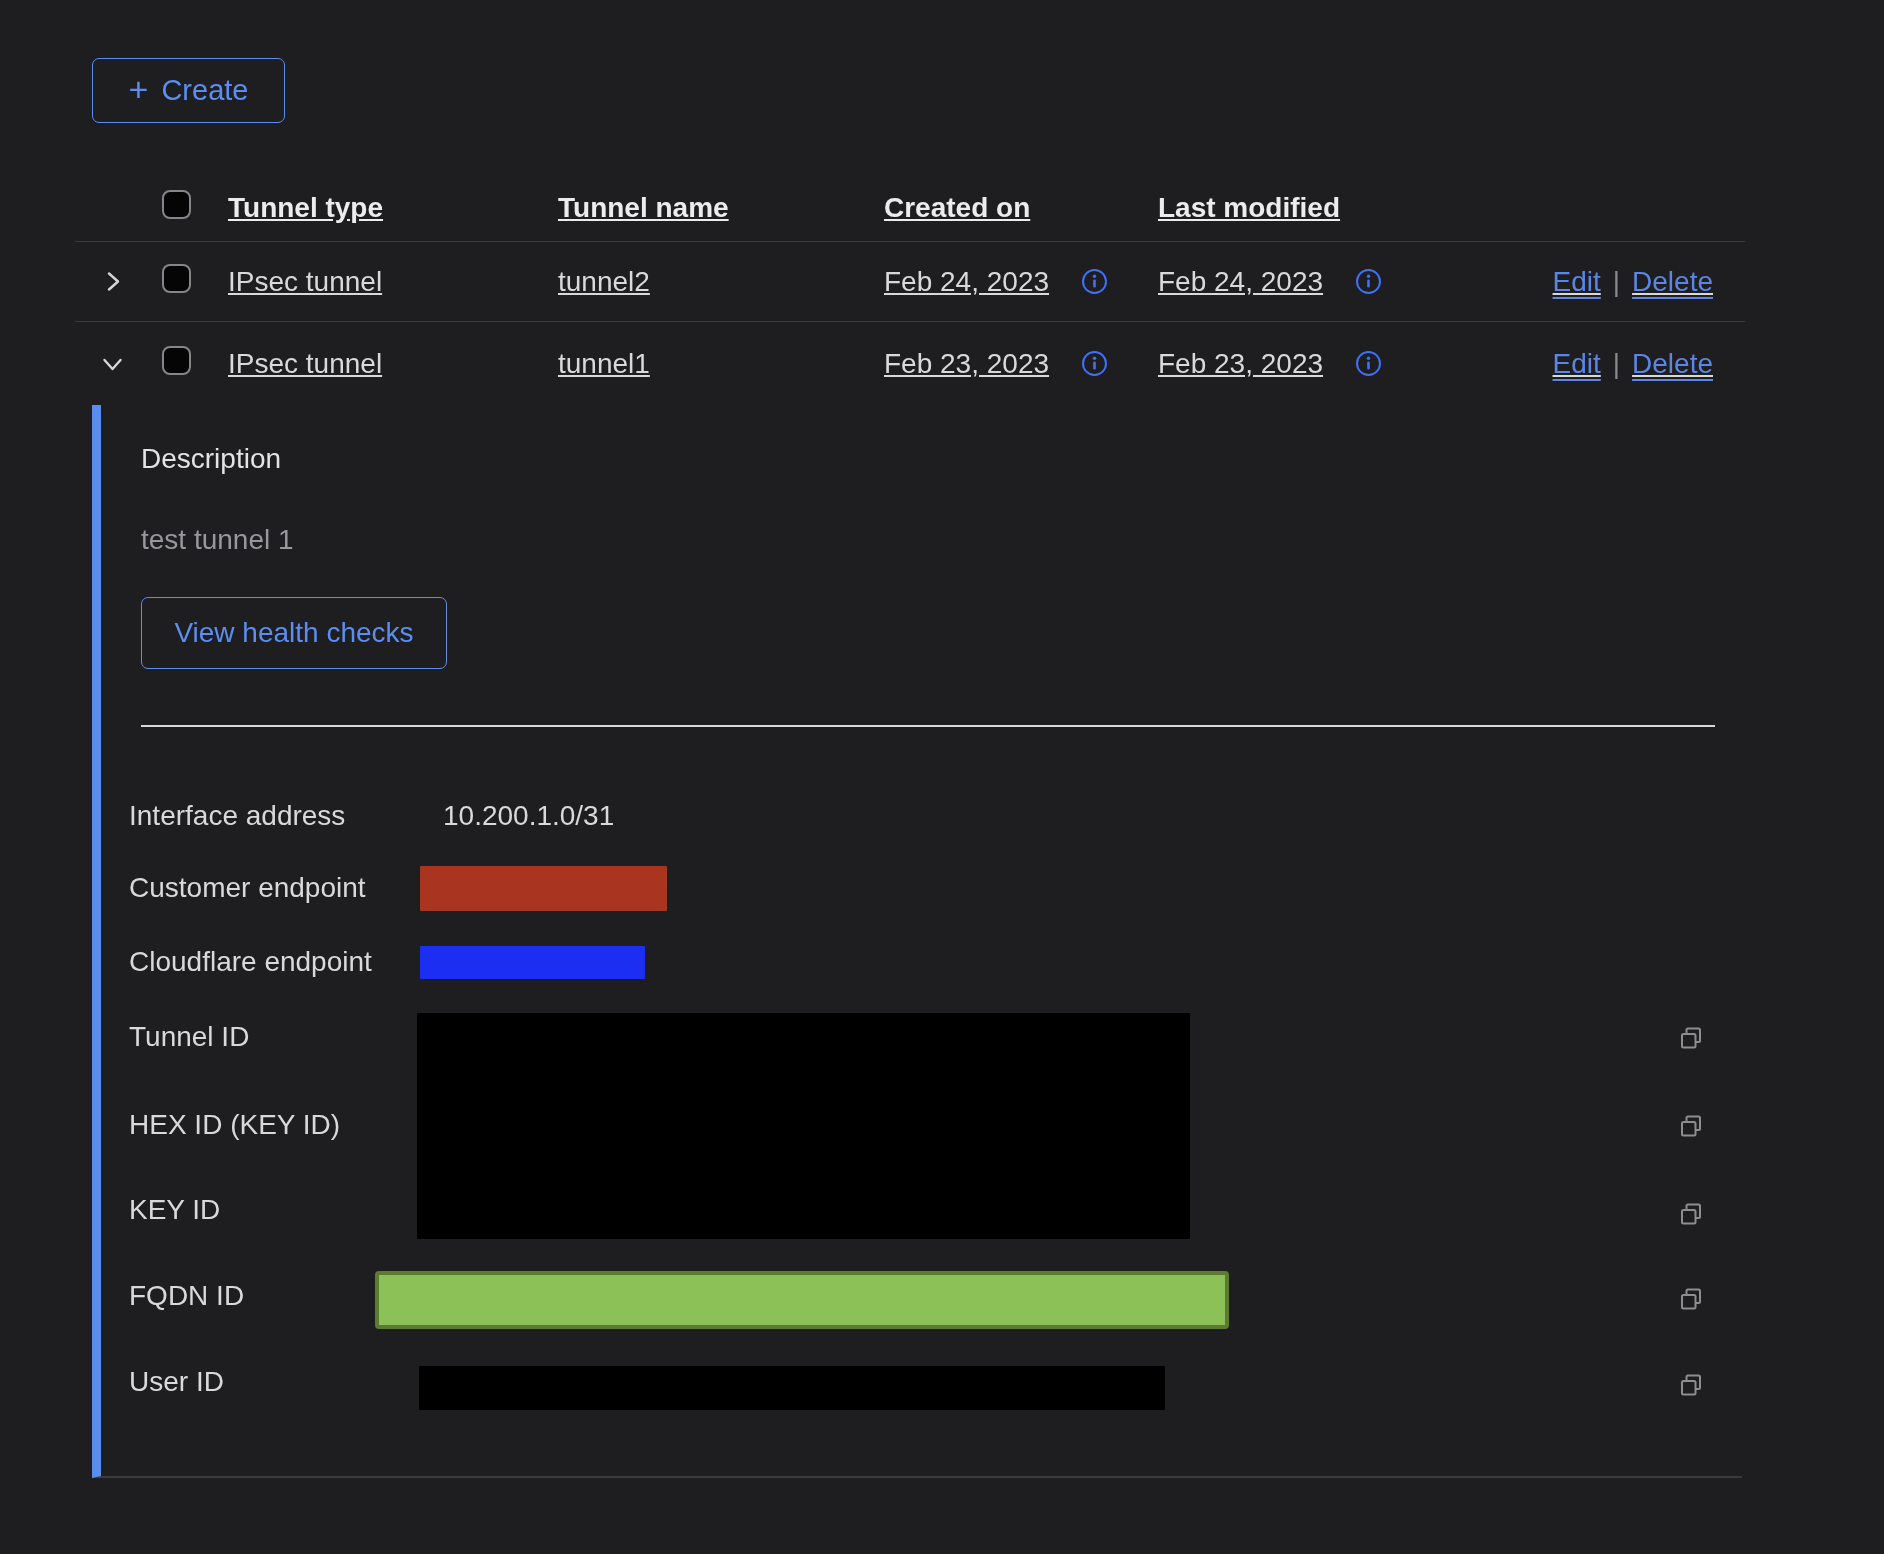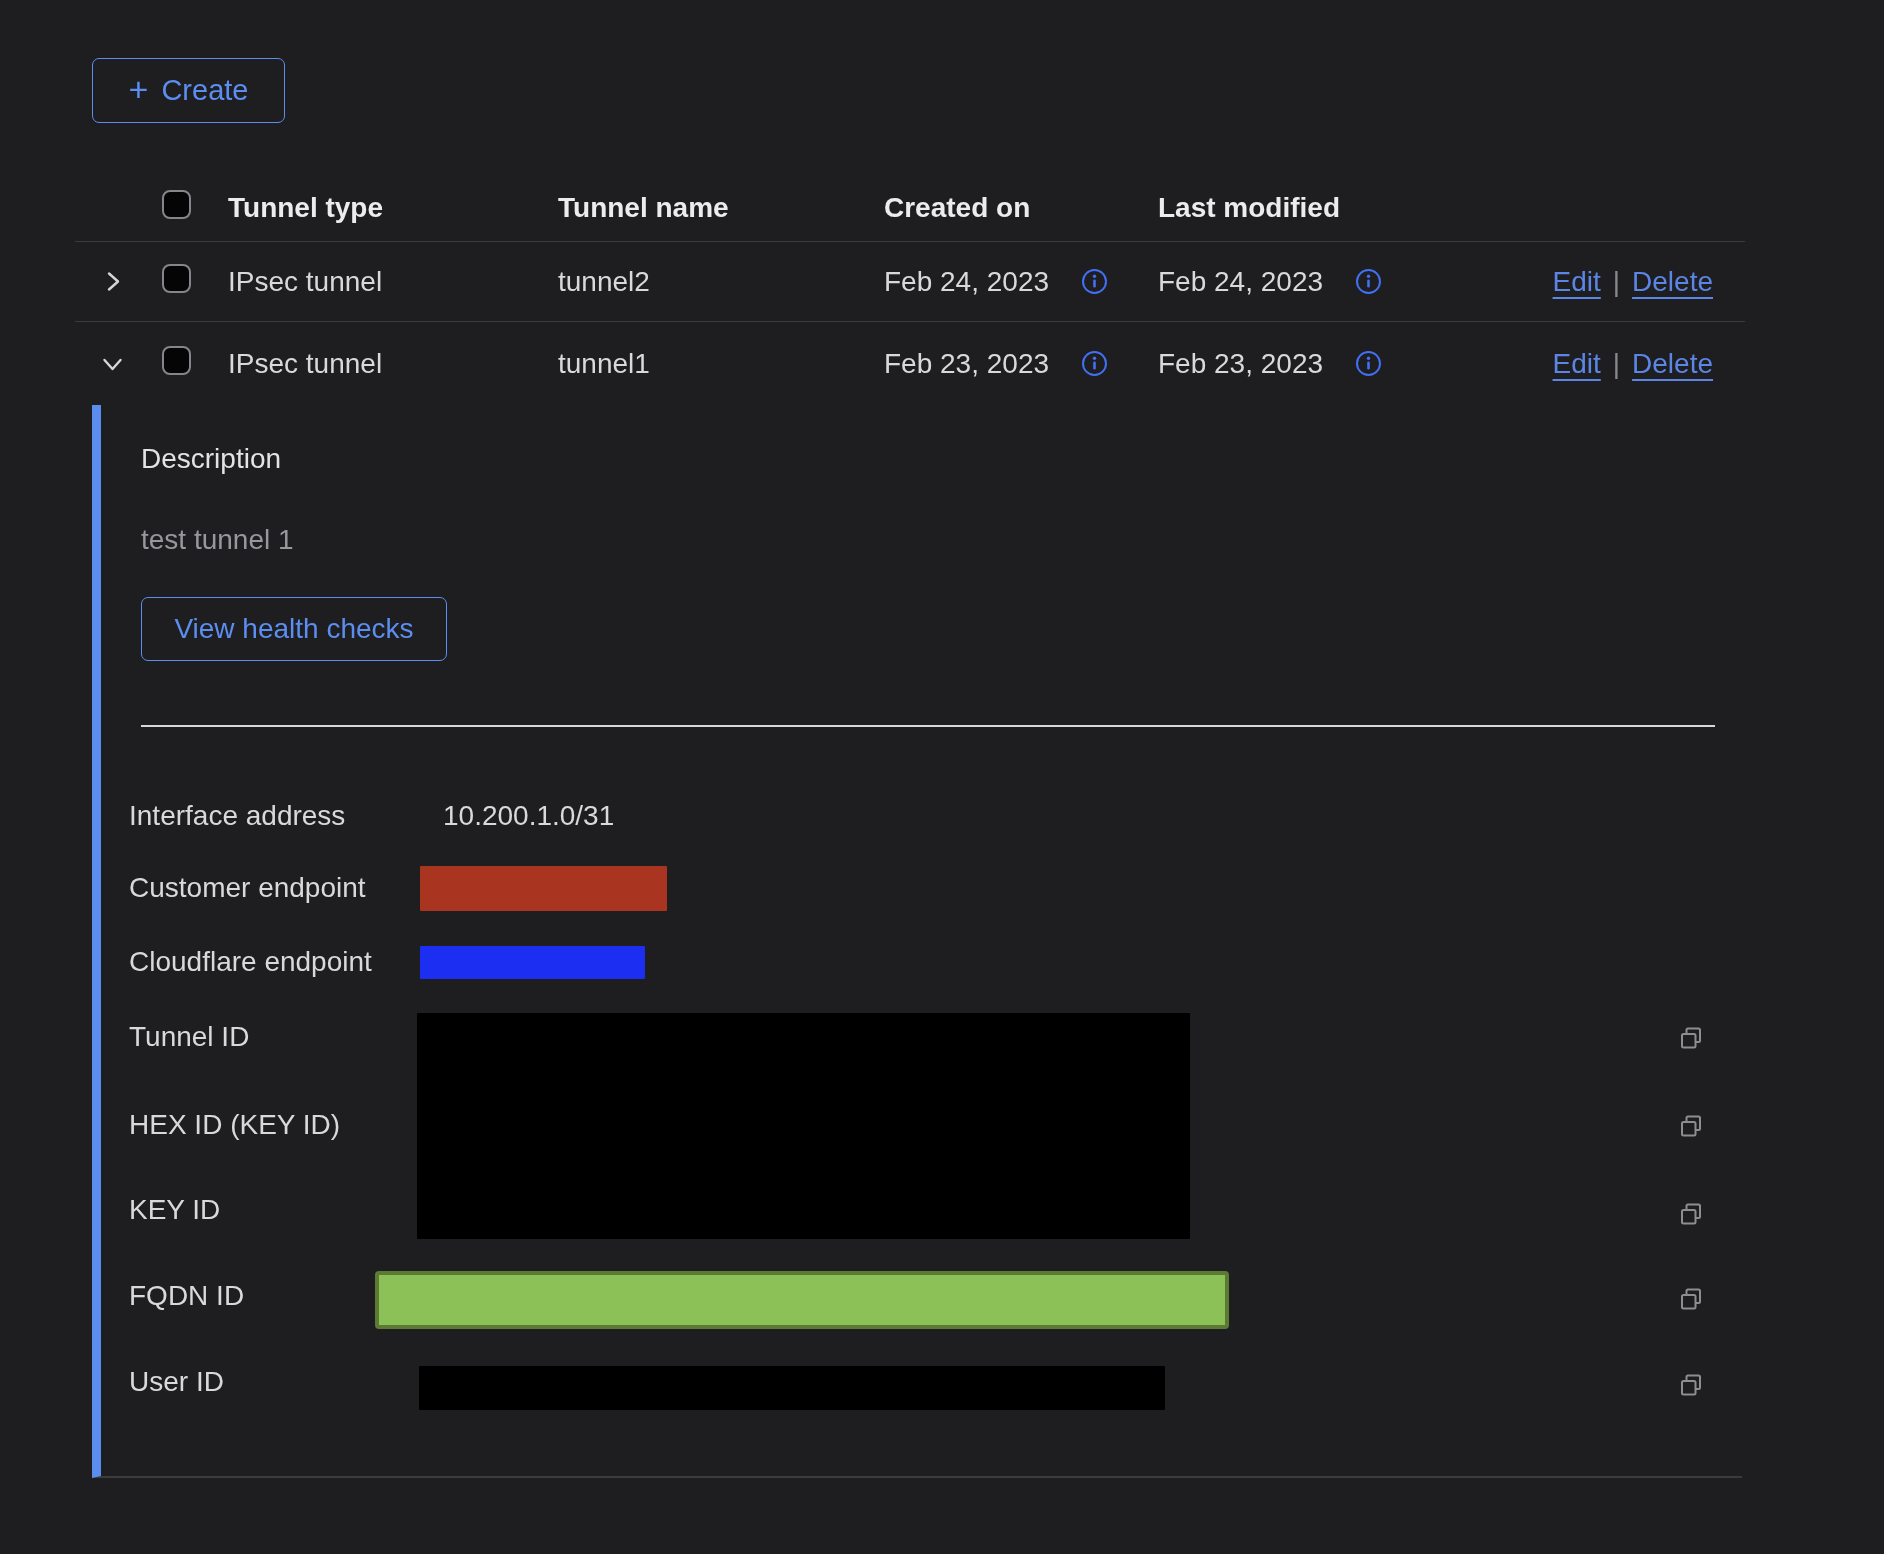--- a/index.html
+++ b/index.html
@@ -33,21 +33,21 @@
   .thead,.trow{
     display:grid;
     grid-template-columns:75px 78px 330px 326px 274px 274px 1fr;
     align-items:center;
   }
   .thead{height:92px;border-bottom:1px solid var(--divider);padding-top:24px;}
   .trow{height:80px;}
   .trow.divided{border-bottom:1px solid var(--divider);}
   .trow:nth-of-type(3){height:83px;}
   .th{font-weight:700;color:var(--heading);}
-  .cell{min-width:0;}
+  .cell{min-width:0;text-decoration:underline;}
   .c-chevron{display:flex;justify-content:center;}
   .c-check{padding-left:12px;}
   .c-date{display:flex;align-items:center;gap:32px;}
   .c-actions{display:flex;justify-content:flex-end;align-items:center;gap:12px;padding-right:32px;}
   .checkbox{
     display:inline-block;width:29px;height:29px;border-radius:8px;
     border:2px solid var(--checkbox-border);background:#050506;cursor:pointer;
   }
   .chev{display:inline-flex;color:#d6d6d6;cursor:pointer;}
   .info{display:inline-flex;color:var(--info);cursor:pointer;}
@@ -56,21 +56,21 @@
 
   
   .expanded{
     position:relative;margin-left:17px;width:1650px;height:1073px;
     border-left:9px solid var(--bar-blue);
     border-bottom:2px solid var(--divider);
   }
   .abs{position:absolute;}
   .desc-label{left:40px;top:37px;font-weight:500;color:#e3e3e4;line-height:34px;}
   .desc-value{left:40px;top:118px;color:var(--muted);line-height:34px;}
-  .health-btn{left:40px;top:192px;width:306px;height:64px;font-size:28px;position:absolute;}
+  .health-btn{left:40px;top:192px;width:306px;height:72px;font-size:28px;position:absolute;}
   .light-divider{left:40px;top:320px;width:1574px;height:2px;background:var(--light-divider);}
   .f-label{left:28px;color:var(--text);line-height:34px;white-space:nowrap;}
   .f-value{left:342px;color:var(--text);line-height:34px;}
   .redact{border-radius:1px;}
   .redact.red{left:319px;top:461px;width:247px;height:45px;background:var(--red);}
   .redact.blue{left:319px;top:541px;width:225px;height:33px;background:var(--blue);}
   .redact.black-lg{left:316px;top:608px;width:773px;height:226px;background:var(--black);}
   .redact.green{left:274px;top:866px;width:854px;height:58px;background:var(--green-fill);
     border:4px solid var(--green-border);border-radius:4px;}
   .redact.black-sm{left:318px;top:961px;width:746px;height:44px;background:var(--black);}

